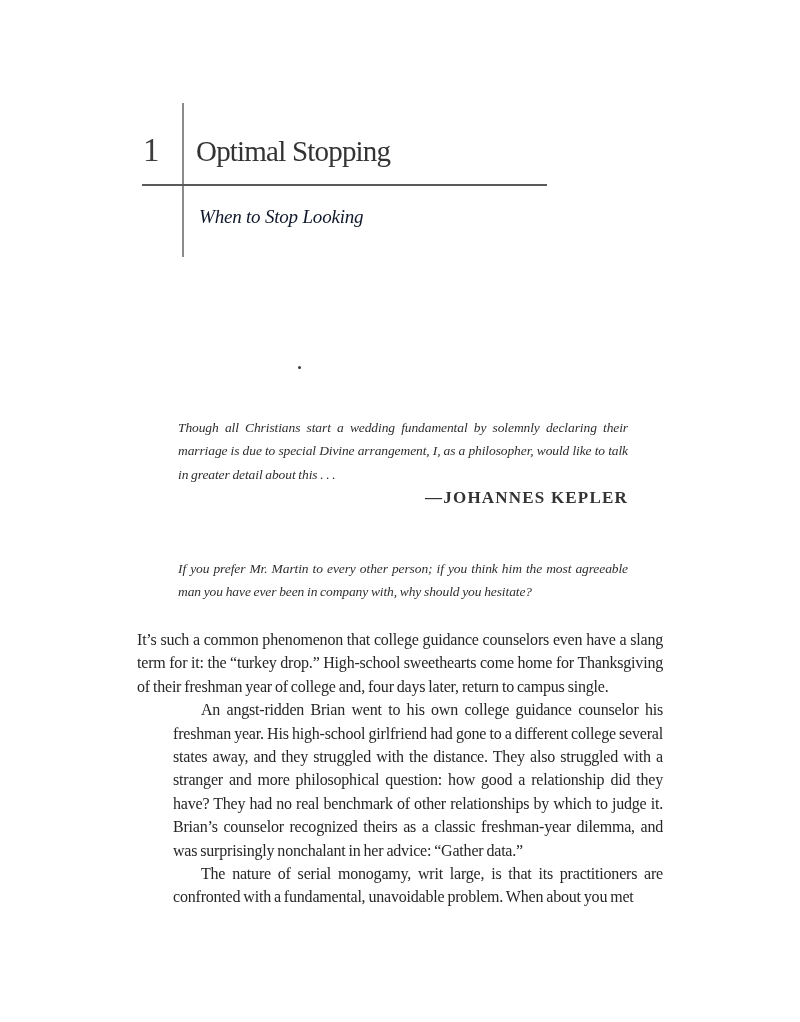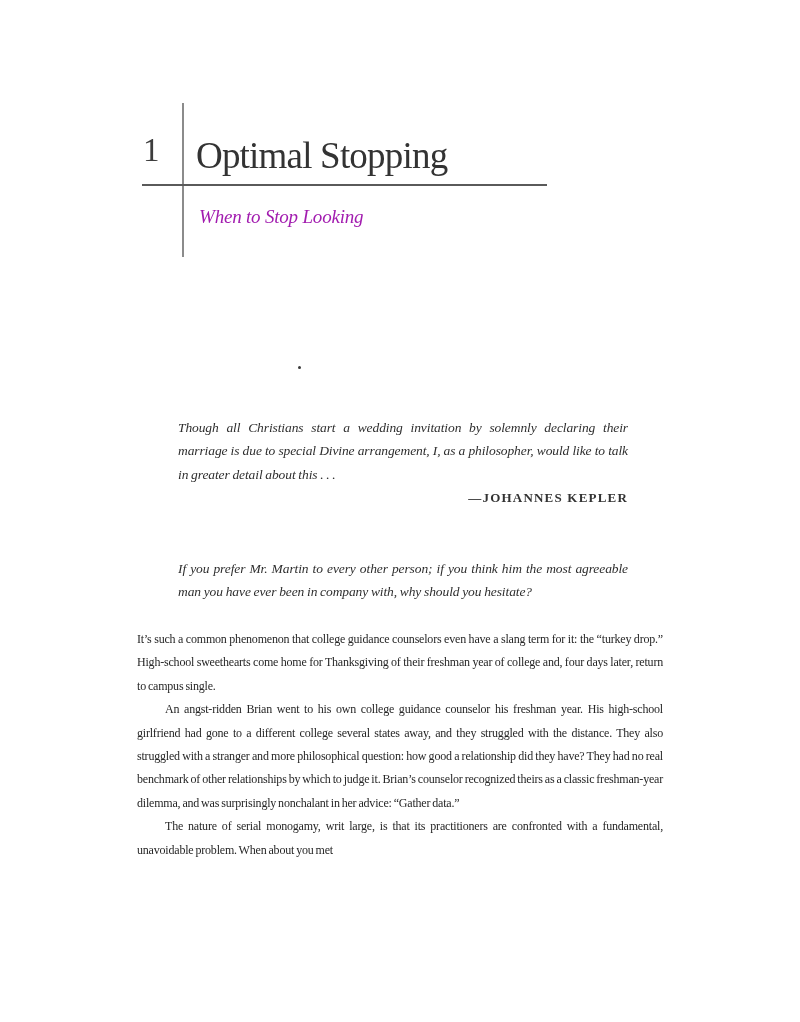--- a/index.html
+++ b/index.html
@@ -32,21 +32,21 @@
     top: 103px;
     width: 2px;
     height: 154px;
     background: #8b8b8b;
   }
   .chapter-title {
     position: absolute;
     left: 196px;
     top: 137px;
     margin: 0;
-    font-size: 37px;
+    font-size: 29px;
     font-weight: 400;
     letter-spacing: -0.8px;
     line-height: 1;
     color: #333333;
   }
   .hrule {
     position: absolute;
     left: 142px;
     top: 184px;
     width: 405px;
@@ -54,21 +54,21 @@
     background: #5a5a5a;
   }
   .chapter-subtitle {
     position: absolute;
     left: 199px;
     top: 207px;
     font-size: 19px;
     font-style: italic;
     letter-spacing: -0.2px;
     line-height: 1;
-    color: #a21caf;
+    color: #0f172a;
   }
 
   
   .ink-dot {
     position: absolute;
     left: 298px;
     top: 366px;
     width: 3px;
     height: 3px;
     background: #3a3a3a;
@@ -89,60 +89,60 @@
   .epigraph-1 { top: 416px; }
   .epigraph-2 { top: 531px; margin-top: 26px; }
   .epigraph p {
     margin: 0;
     font-style: italic;
     text-align: justify;
   }
   .ep-attribution {
     text-align: right;
     font-style: normal;
-    font-size: 13px;
+    font-size: 17px;
     font-weight: 600;
     letter-spacing: 1.2px;
     word-spacing: 0;
     line-height: 23.3px;
     color: #333333;
   }
   .ep-source { font-style: italic; }
 
   
   .body-text {
     position: absolute;
     left: 137px;
     top: 628px;
     width: 526px;
-    font-size: 12px;
+    font-size: 16px;
     line-height: 23.4px;
     letter-spacing: -0.2px;
     word-spacing: -0.8px;
     text-align: justify;
     color: #262626;
   }
   .body-text p { margin: 0; }
-  .body-text p.indent { text-indent: 28px; }
+  .body-text p.indent { text-indent: 28px; margin-left: 36px; }
 </style>
 </head>
 <body>
 
 <div class="page">
 
   <div class="chapter-number">1</div>
   <div class="vrule"></div>
   <h1 class="chapter-title">Optimal Stopping</h1>
   <div class="hrule"></div>
   <div class="chapter-subtitle">When to Stop Looking</div>
 
   <div class="ink-dot"></div>
 
   <div class="epigraph epigraph-1">
-    <p>Though all Christians start a wedding invitation by solemnly declaring their marriage is due to special Divine arrangement, I, as a philosopher, would like to talk in greater detail about this . . .</p>
+    <p>Though all Christians start a wedding fundamental by solemnly declaring their marriage is due to special Divine arrangement, I, as a philosopher, would like to talk in greater detail about this . . .</p>
     <div class="ep-attribution">
       <span>—JOHANNES KEPLER</span><span class="ep-source"></span>
     </div>
   </div>
 
   <div class="epigraph epigraph-2">
     <p>If you prefer Mr. Martin to every other person; if you think him the most agreeable man you have ever been in company with, why should you hesitate?</p>
   </div>
 
   <div class="body-text">

